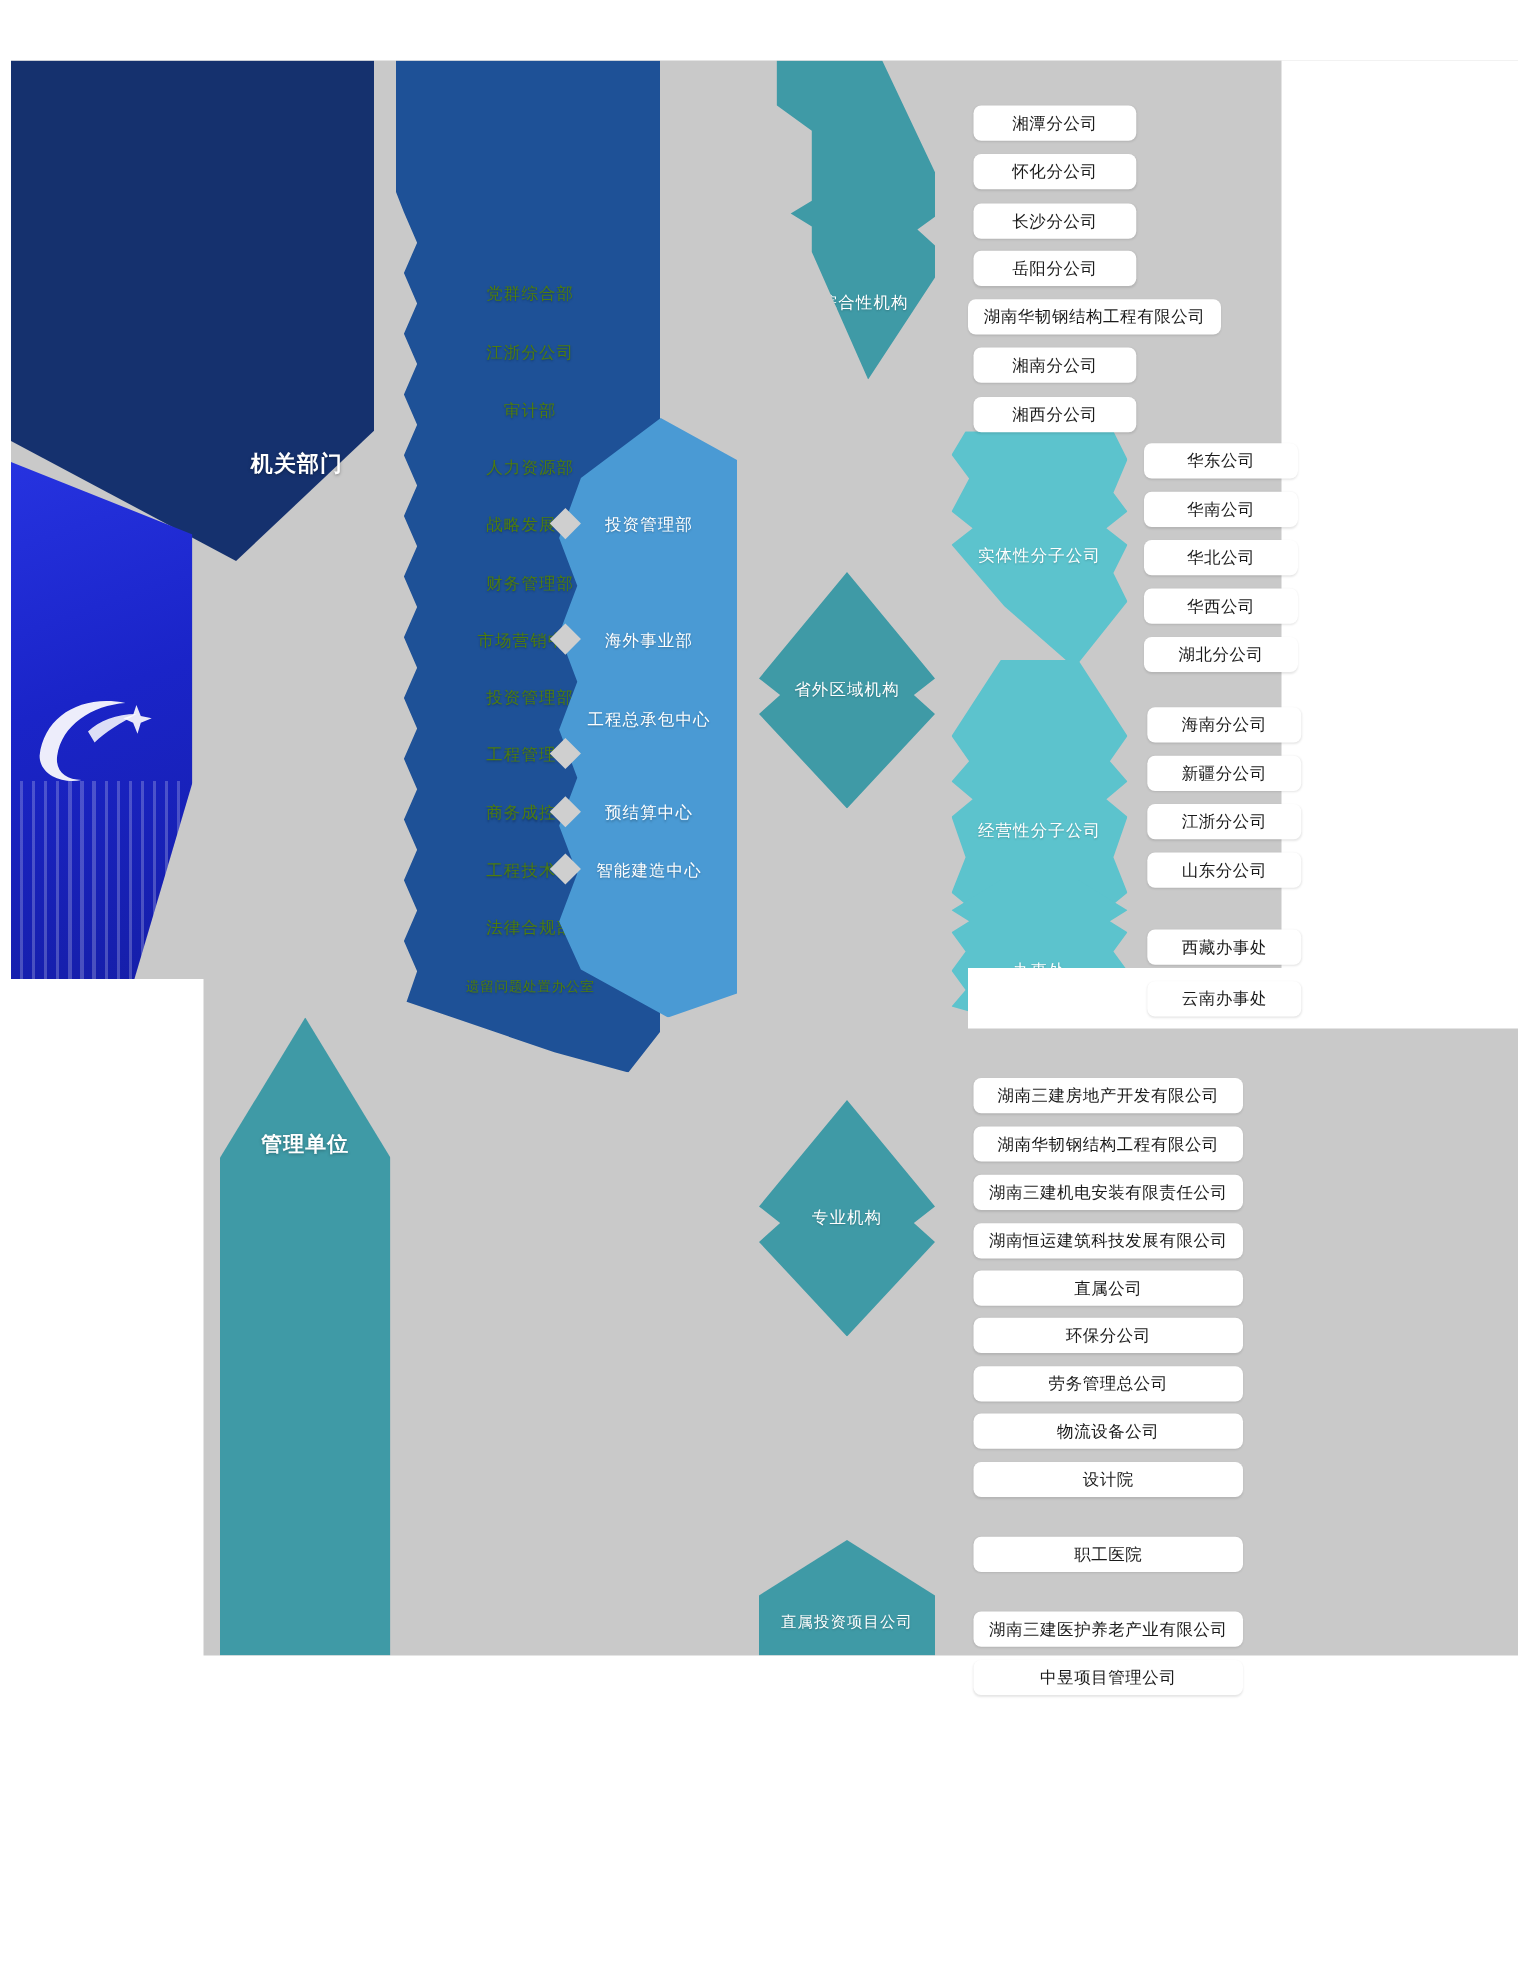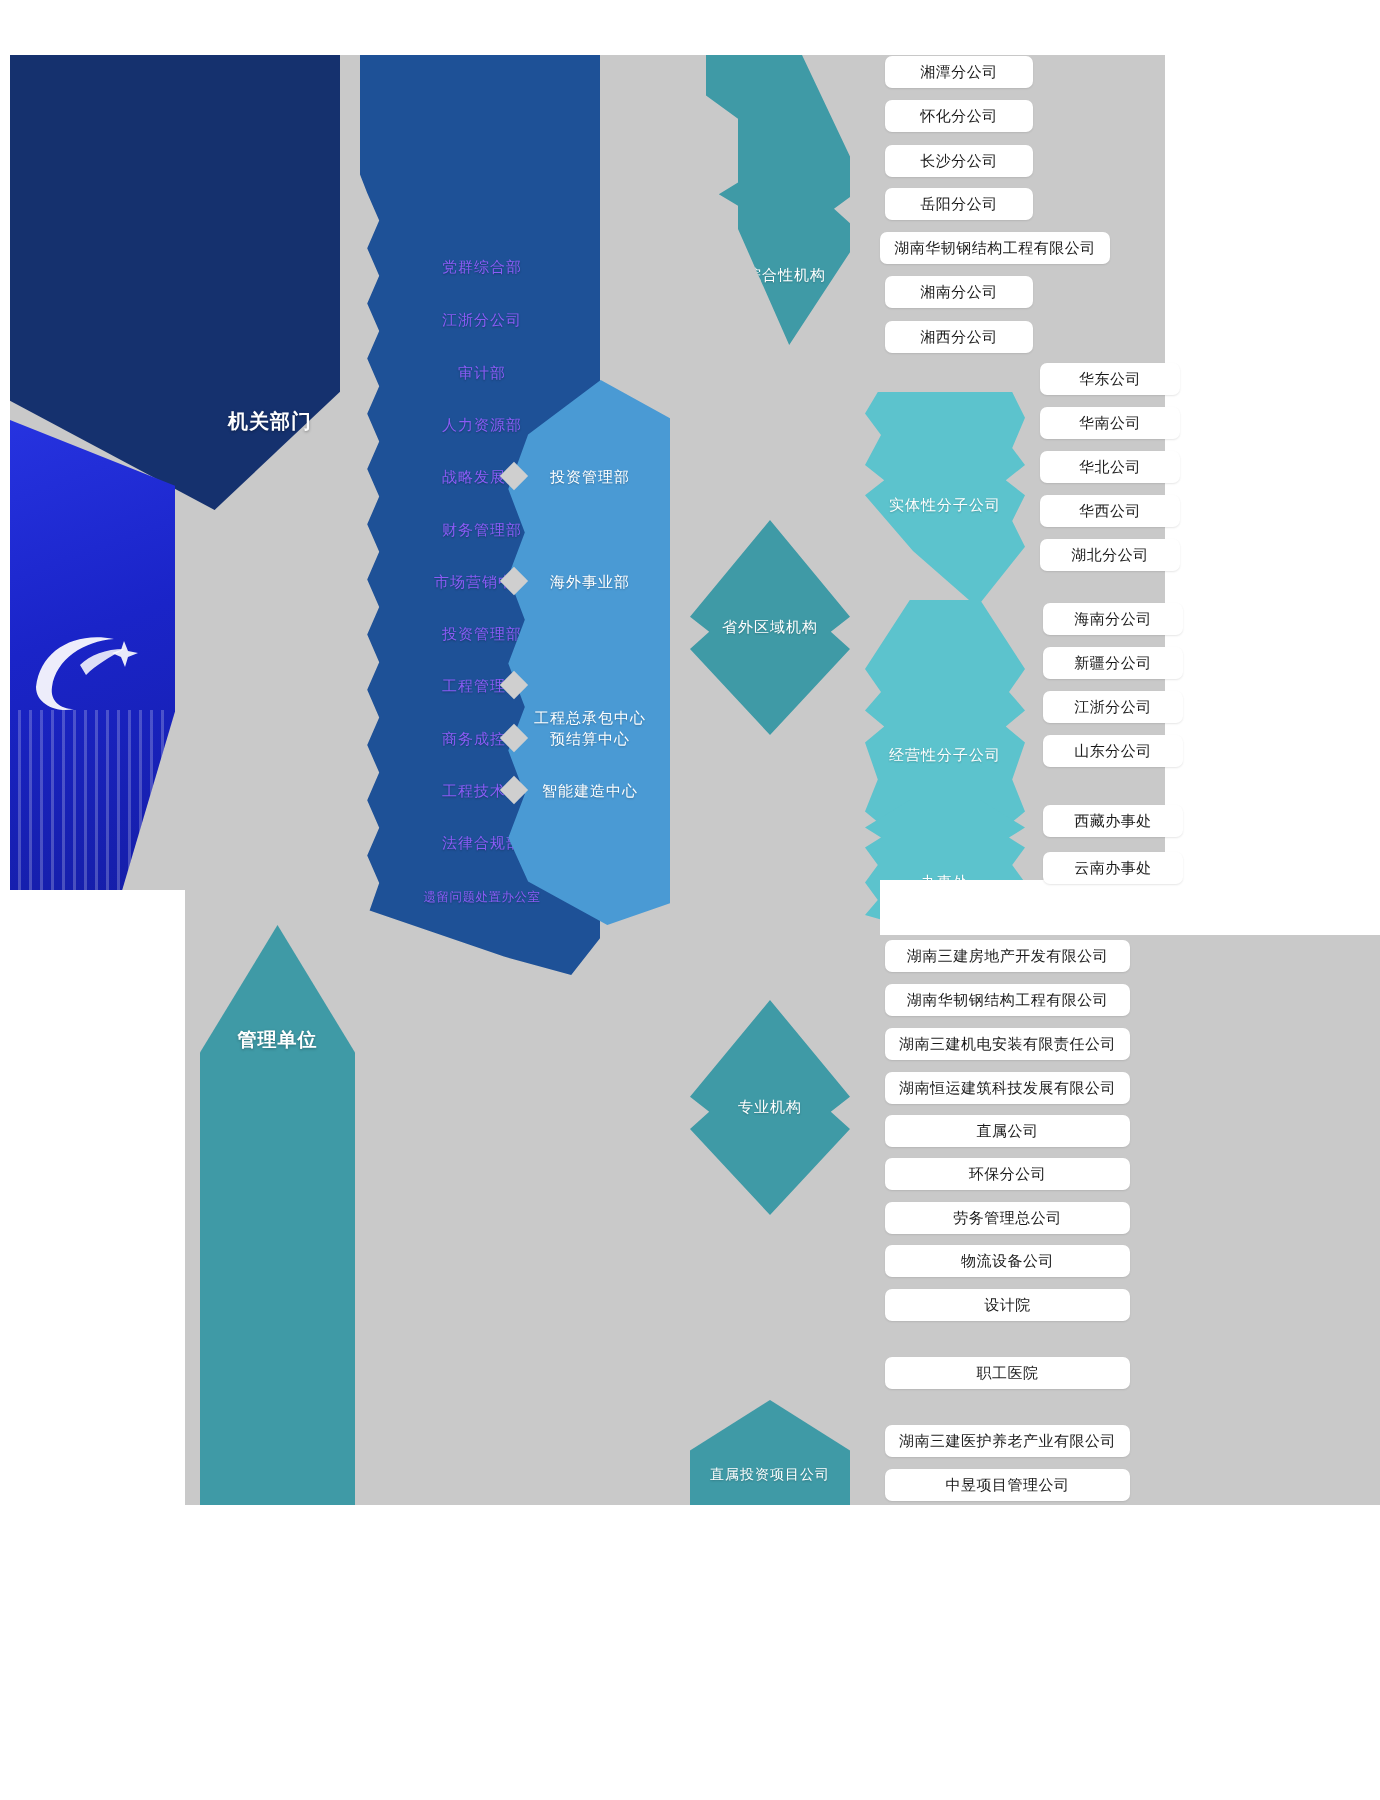--- a/index.html
+++ b/index.html
@@ -73,21 +73,21 @@
       4% 93%, 8% 90%, 3% 87%, 8% 84%, 3% 81%, 8% 78%,
       3% 75%, 8% 72%, 3% 69%, 8% 66%, 3% 63%, 8% 60%,
       3% 57%, 8% 54%, 3% 51%, 8% 48%, 3% 45%, 8% 42%,
       3% 39%, 8% 36%, 3% 33%, 8% 30%, 3% 27%, 8% 24%,
       3% 21%, 8% 18%, 3% 15%, 0% 13%);
   }
   .dept-item {
     position: absolute;
     left: 362px;
     width: 240px;
-    color: #8b5cf6;
+    color: #4d7c0f;
     font-size: 15px;
     text-align: center;
     text-shadow: 0 1px 2px rgba(0,0,0,.3);
     letter-spacing: 1px;
   }
   .dept-item.small { font-size: 12.5px; letter-spacing: .5px; }
 
   
   #col-sub {
     position: absolute;
@@ -218,20 +218,21 @@
     border-radius: 7px;
     color: #1a1a1a;
     font-size: 15px;
     display: flex;
     align-items: center;
     justify-content: center;
     text-align: center;
     white-space: nowrap;
     box-shadow: 0 1px 2px rgba(0,0,0,.10);
     letter-spacing: .5px;
+    margin-top: 40px;
   }
 
   
   #white-strip {
     position: absolute;
     left: 880px; top: 880px;
     width: 500px; height: 55px;
     background: #ffffff;
   }
   #white-strip2 {
@@ -279,21 +280,21 @@
 
   <div id="col-sub"></div>
 
   <div class="diamond" style="left:504px; top:466px"></div>
   <div class="sub-item" style="top:468px">投资管理部</div>
 
   <div class="diamond" style="left:504px; top:571px"></div>
   <div class="sub-item" style="top:573px">海外事业部</div>
 
   <div class="diamond" style="left:504px; top:675px"></div>
-  <div class="sub-item" style="top:709px">工程总承包中心</div>
+  <div class="sub-item" style="top:645px">工程总承包中心</div>
 
   <div class="diamond" style="left:504px; top:728px"></div>
   <div class="sub-item" style="top:730px">预结算中心</div>
 
   <div class="diamond" style="left:504px; top:780px"></div>
   <div class="sub-item" style="top:782px">智能建造中心</div>
 
   <div class="teal-shape teal-a" id="sh-prov-in">
     <span>省内综合性机构</span>
   </div>

